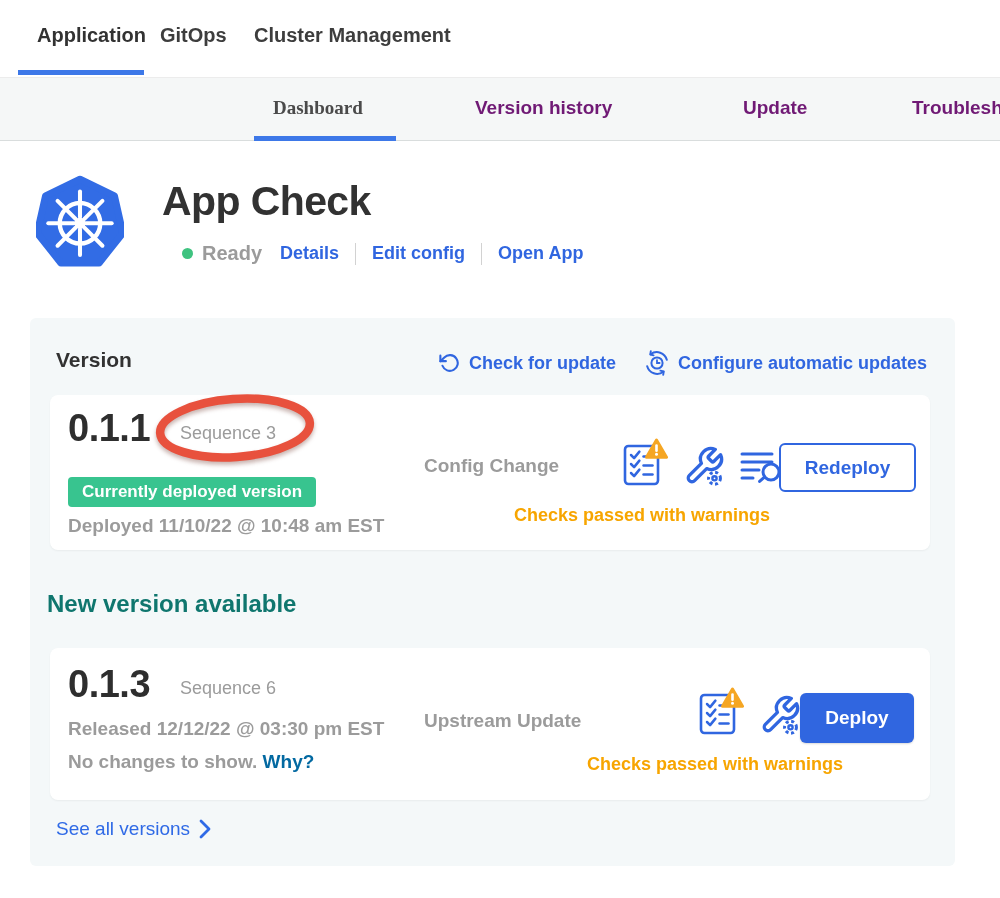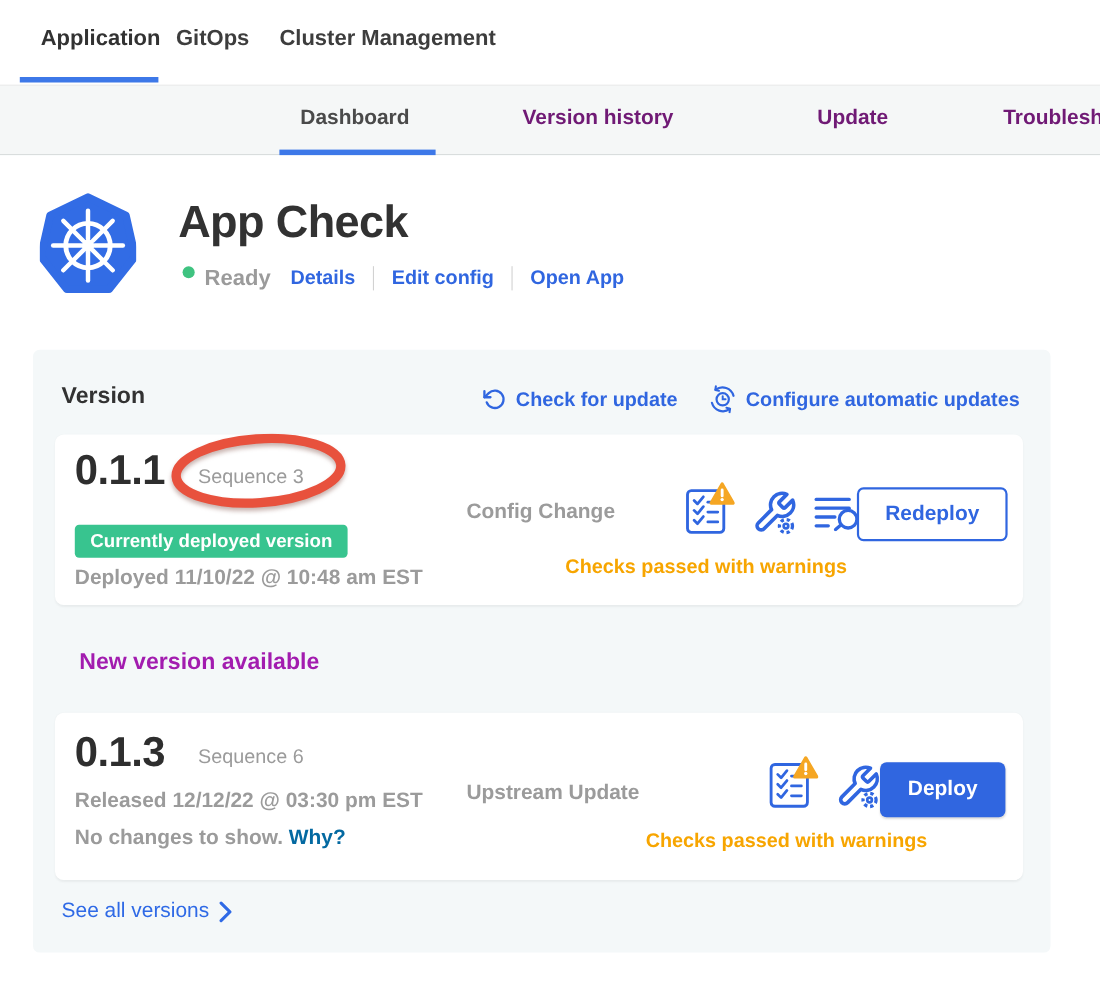--- a/index.html
+++ b/index.html
@@ -12,31 +12,31 @@
   .topnav .item.active { color:#323232; }
   #nav-application { left:37px; }
   #nav-gitops { left:160px; }
   #nav-cluster { left:254px; }
   .topnav-underline { position:absolute; left:18px; top:70px; width:126px; height:5px; background:#3d78e8; }
 
   
   .subnav { position:absolute; top:77px; left:0; width:1000px; height:64px; background:#f5f7f7;
     border-top:1px solid #ececec; border-bottom:1px solid #d9dddd; }
   .subnav .tab { position:absolute; top:19px; font-size:19px; font-weight:700; color:#701a75; cursor:pointer; white-space:nowrap; }
-  .subnav .tab.active { color:#4a4a4a; }
+  .subnav .tab.active { color:#4a4a4a;font-family:Liberation Serif, serif; }
   #tab-dashboard { left:273px; }
   #tab-version-history { left:475px; }
   #tab-config { left:743px; }
   #tab-troubleshoot { left:912px; }
   .subnav-underline { position:absolute; left:254px; top:58px; width:142px; height:5px; background:#3d78e8; }
 
   
   .k8s-logo { position:absolute; left:36px; top:175px; width:88px; height:93px; }
   .app-title { position:absolute; left:162px; top:178px; font-size:41px; font-weight:700; letter-spacing:-0.6px; color:#323232; }
-  .status-row { position:absolute; left:166px; top:242px; display:flex; align-items:flex-start; }
+  .status-row { position:absolute; left:182px; top:242px; display:flex; align-items:center; }
   .status-dot { width:11px; height:11px; border-radius:50%; background:#3fc380; margin-right:9px; }
   .status-label { font-size:20px; font-weight:700; color:#9b9b9b; margin-right:18px; }
   .hdr-link { font-size:18px; font-weight:700; color:#3066e0; cursor:pointer; }
   .hdr-div { width:1px; height:22px; background:#d2d2d2; margin:0 16px; }
 
   
   .panel { position:absolute; left:30px; top:318px; width:925px; height:548px;
     background:#f4f8f9; border-radius:6px; }
   .panel-title { position:absolute; left:26px; top:30px; font-size:21px; font-weight:700; color:#323232; }
   .panel-actions { position:absolute; right:28px; top:32px; display:flex; align-items:center; gap:28px; }
@@ -76,21 +76,21 @@
   #checks-current { left:442px; top:110px; width:300px; }
   #checks-available { left:520px; top:106px; width:290px; }
 
   .btn { position:absolute; border-radius:6px; font-size:19px; font-weight:700; text-align:center;
     font-family:"Liberation Sans", sans-serif; cursor:pointer; }
   #redeploy-btn { left:729px; top:48px; width:137px; height:49px; line-height:46px;
     background:#fff; border:2px solid #3066e0; color:#3066e0; }
   #deploy-btn { left:750px; top:45px; width:114px; height:50px; line-height:50px;
     background:#3066e0; border:none; color:#fff; box-shadow:0 1px 2px rgba(0,0,0,.15); }
 
-  .new-version-heading { position:absolute; left:42px; top:272px; font-size:21px; font-weight:700; color:#a21caf; }
+  .new-version-heading { position:absolute; left:17px; top:272px; font-size:24px; font-weight:700; color:#0f766e; }
 
   .see-all { position:absolute; left:26px; top:500px; display:flex; align-items:center; gap:9px;
     font-size:19px; font-weight:400; color:#2f6ae6; cursor:pointer; }
 
   .nowrap { white-space:nowrap; }
 </style>
 </head>
 <body>
 
 <svg width="0" height="0" style="position:absolute">

